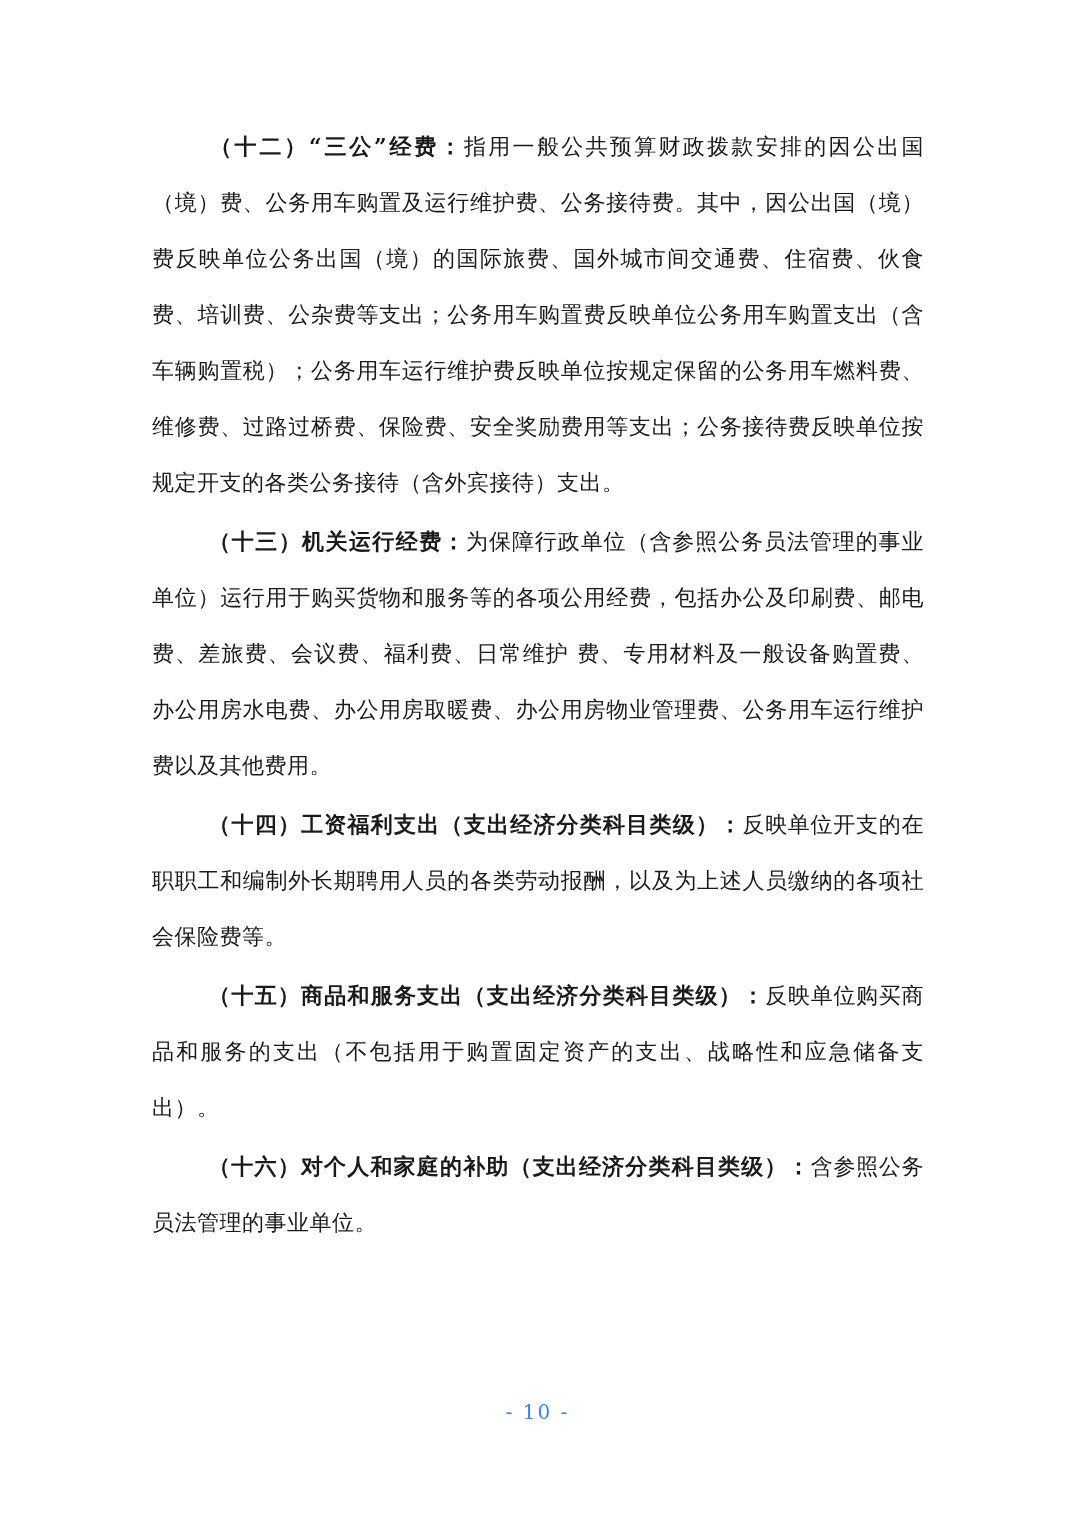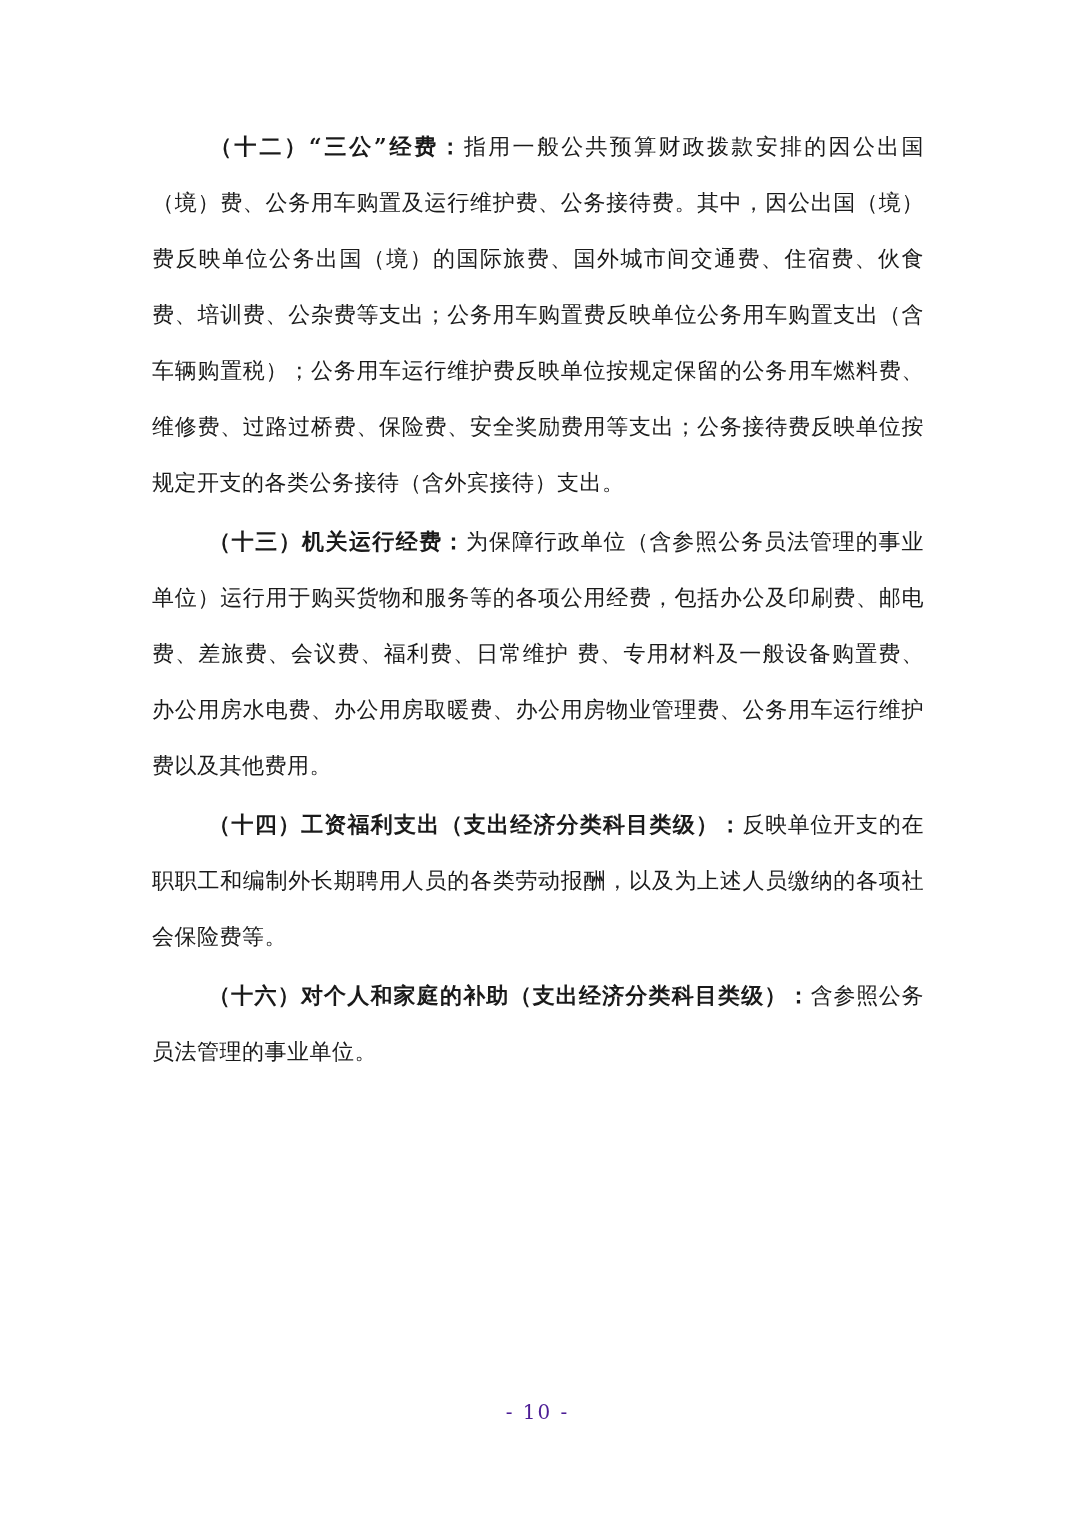--- a/index.html
+++ b/index.html
@@ -41,35 +41,36 @@
     letter-spacing: 1px;
   }
   .pagenum {
     position: absolute;
     left: 0;
     right: 0;
     top: 1400px;
     text-align: center;
     font-family: "DejaVu Serif", "Liberation Serif", serif;
     font-size: 20px;
-    color: #4c1d95;
+    color: #3b82f6;
     letter-spacing: 2px;
   }
 </style>
 </head>
 <body>
 
 <div class="page">
   <div class="content">
 
     <p class="para"><span class="indent"></span><span class="lead">（十二）“三公”经费：</span><span>指用一般公共预算财政拨款安排的因公出国（境）费、公务用车购置及运行维护费、公务接待费。其中，因公出国（境）费反映单位公务出国（境）的国际旅费、国外城市间交通费、住宿费、伙食费、培训费、公杂费等支出；公务用车购置费反映单位公务用车购置支出（含车辆购置税）；公务用车运行维护费反映单位按规定保留的公务用车燃料费、维修费、过路过桥费、保险费、安全奖励费用等支出；公务接待费反映单位按规定开支的各类公务接待（含外宾接待）支出。</span></p>
 
     <p class="para"><span class="indent"></span><span class="lead">（十三）机关运行经费：</span><span>为保障行政单位（含参照公务员法管理的事业单位）运行用于购买货物和服务等的各项公用经费，包括办公及印刷费、邮电费、差旅费、会议费、福利费、日常维护 费、专用材料及一般设备购置费、办公用房水电费、办公用房取暖费、办公用房物业管理费、公务用车运行维护费以及其他费用。</span></p>
 
     <p class="para"><span class="indent"></span><span class="lead">（十四）工资福利支出（支出经济分类科目类级）：</span><span>反映单位开支的在职职工和编制外长期聘用人员的各类劳动报酬，以及为上述人员缴纳的各项社会保险费等。</span></p>
 
+    <p class="para"><span class="indent"></span><span class="lead">（十五）商品和服务支出（支出经济分类科目类级）：</span><span>反映单位购买商品和服务的支出（不包括用于购置固定资产的支出、战略性和应急储备支出）。</span></p>
 
     <p class="para"><span class="indent"></span><span class="lead">（十六）对个人和家庭的补助（支出经济分类科目类级）：</span><span>含参照公务员法管理的事业单位。</span></p>
 
   </div>
 
   <div class="pagenum">- 10 -</div>
 </div>
 
 </body></html>

